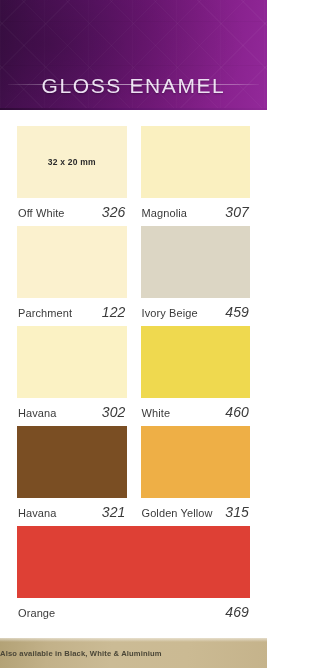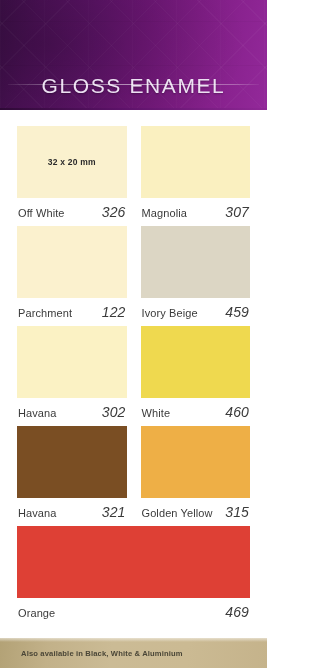--- a/index.html
+++ b/index.html
@@ -174,21 +174,20 @@
     align-items: center;
   }
   .footer-sheen {
     position: absolute;
     left: 0; right: 0; top: 0;
     height: 4px;
     background: linear-gradient(180deg, rgba(255,255,255,.55), rgba(255,255,255,0));
   }
   .footer-text {
     position: relative;
-    padding-left: 21px;
     font-size: 7.6px;
     font-weight: bold;
     color: #4a4637;
     letter-spacing: .15px;
     white-space: nowrap;
   }
 </style>
 </head>
 <body>
 

